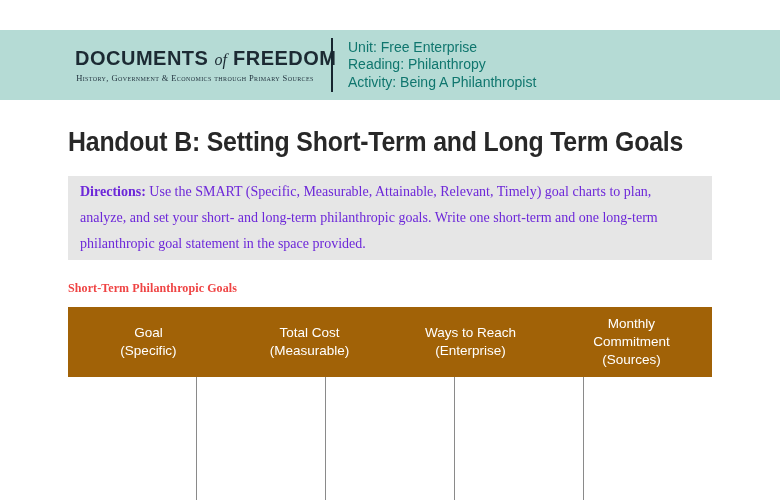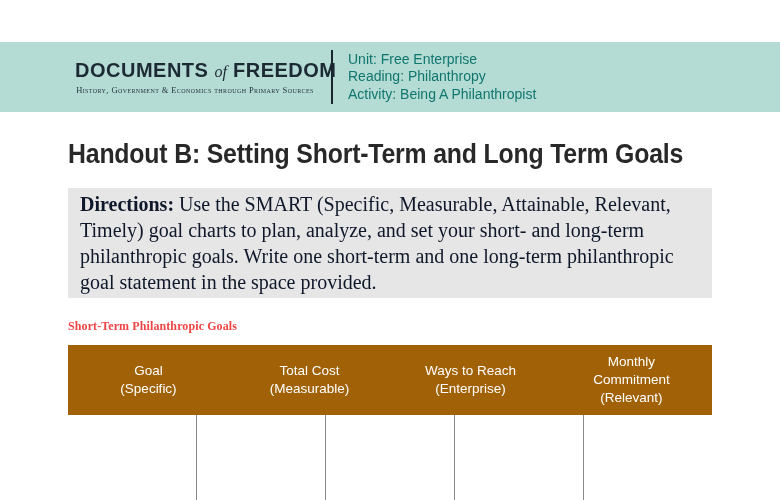--- a/index.html
+++ b/index.html
@@ -3,21 +3,21 @@
 <meta charset="utf-8">
 <style>
   html, body { margin: 0; padding: 0; background: #ffffff; }
   .page {
     position: relative;
     width: 780px;
     height: 500px;
     background: #ffffff;
     overflow: hidden;
     box-sizing: border-box;
-    padding-top: 42px;
+    padding-top: 30px;
     font-family: "Liberation Sans", sans-serif;
   }
 
   
   .band {
     height: 70px;
     background: #b5dbd5;
     display: flex;
     align-items: center;
   }
@@ -81,23 +81,23 @@
   .directions {
     margin: 18px 0 0 68px;
     width: 644px;
     box-sizing: border-box;
     background: #e6e6e6;
     padding: 3px 14px 3px 12px;
   }
   .dir-text {
     margin: 0;
     font-family: "Liberation Serif", serif;
-    font-size: 20px;
+    font-size: 14px;
     line-height: 26px;
-    color: #0f172a;
+    color: #6d28d9;
   }
   .dir-label { font-weight: bold; }
 
   
   .section-heading {
     margin: 20px 12px 0 68px;
     font-family: "Liberation Serif", serif;
     font-size: 12px;
     line-height: 16px;
     font-weight: bold;
@@ -172,21 +172,21 @@
   <div class="goal-table">
     <div class="thead">
       <div class="th">Goal
 (Specific)</div>
       <div class="th">Total Cost
 (Measurable)</div>
       <div class="th">Ways to Reach
 (Enterprise)</div>
       <div class="th">Monthly
 Commitment
-(Relevant)</div>
+(Sources)</div>
     </div>
     <div class="tbody">
       <div class="td"></div>
       <div class="td"></div>
       <div class="td"></div>
       <div class="td"></div>
       <div class="td"></div>
     </div>
   </div>
 

